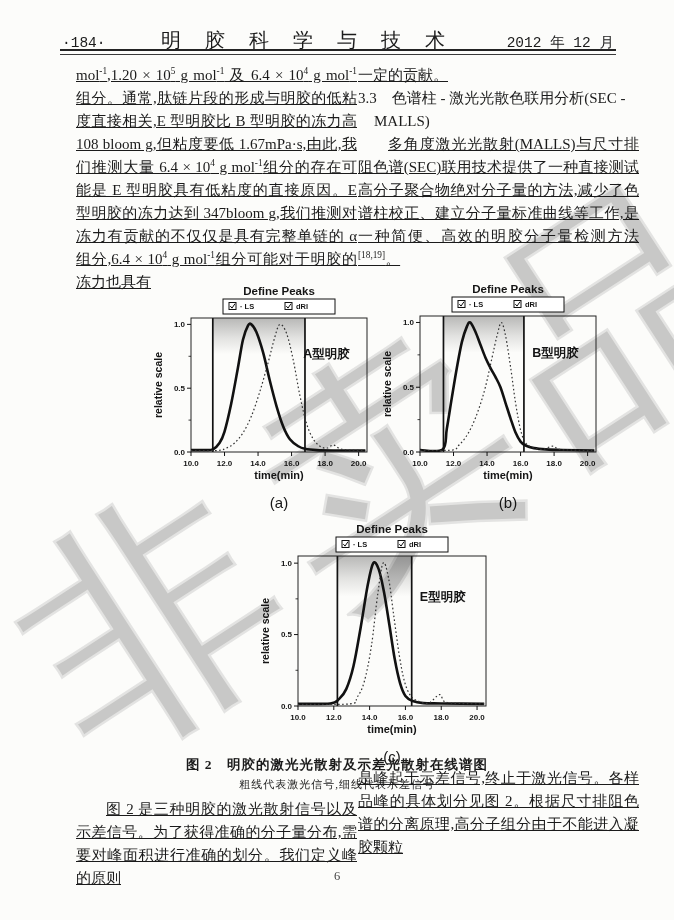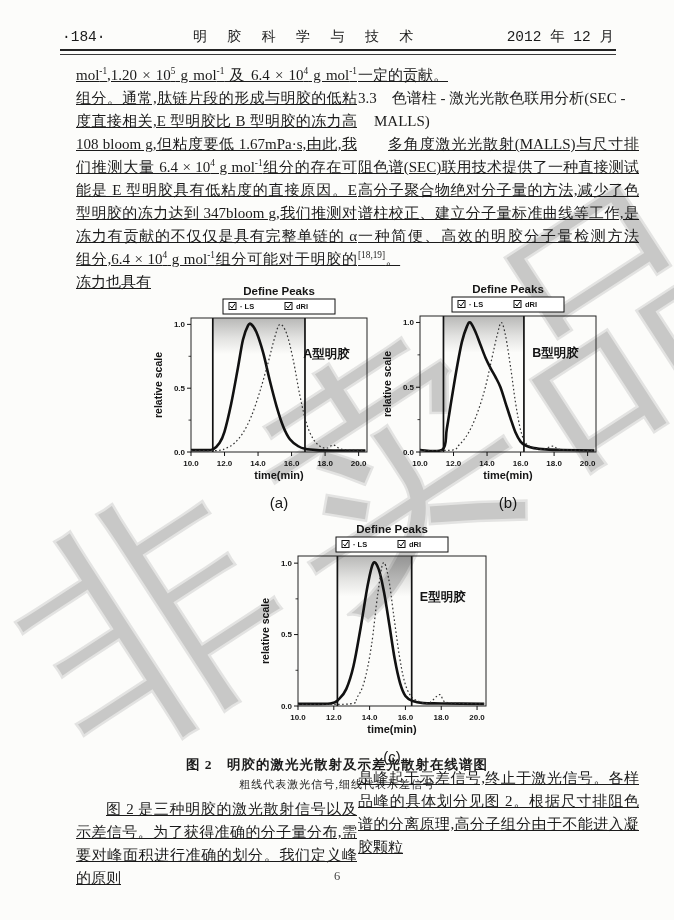--- a/index.html
+++ b/index.html
@@ -3,21 +3,21 @@
 <meta charset="utf-8">
 <style>
   html,body{margin:0;padding:0;background:#e9e9e7;}
   .page{position:relative;width:674px;height:920px;margin:0 auto;background:#fcfcfa;
         overflow:hidden;color:#1b1b1b;font-family:"Liberation Serif","DejaVu Serif",serif;}
   .wm-svg{position:absolute;left:0;top:0;z-index:0;pointer-events:none;}
   .layer{position:absolute;z-index:1;}
   
   .hdr{left:62px;top:27px;width:552px;display:flex;justify-content:space-between;
        align-items:baseline;font-size:14.5px;font-family:Liberation Mono, monospace;}
-  .hdr .jt{letter-spacing:6px;font-size:14px;}
+  .hdr .jt{letter-spacing:6px;font-size:20px;}
   .rule{left:60px;top:49px;width:556px;height:3px;border-top:2px solid #242424;
         border-bottom:1px solid #3a3a3a;}
   
   .col{width:281px;font-size:15px;line-height:23px;text-align:justify;}
   .para{margin:0;text-decoration:underline;}
   .indent{text-indent:2em;}
   sup{font-size:62%;line-height:0;vertical-align:super;}
   .heading{font-weight:normal;font-size:15px;line-height:23px;}
   .heading .h2nd{display:block;margin-left:16px;}
   

